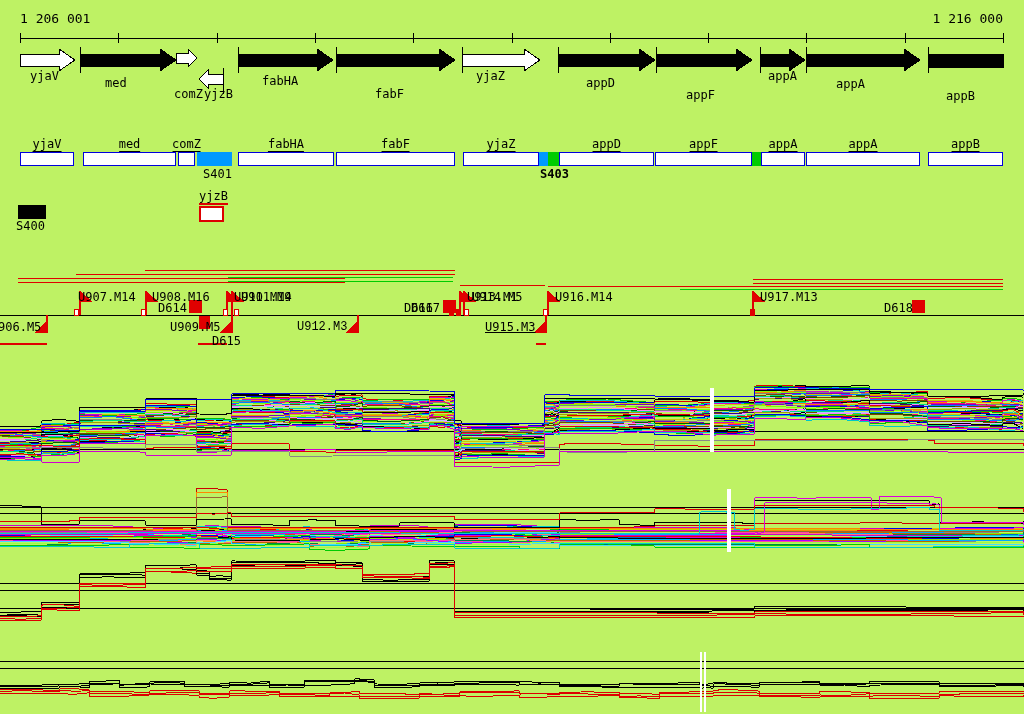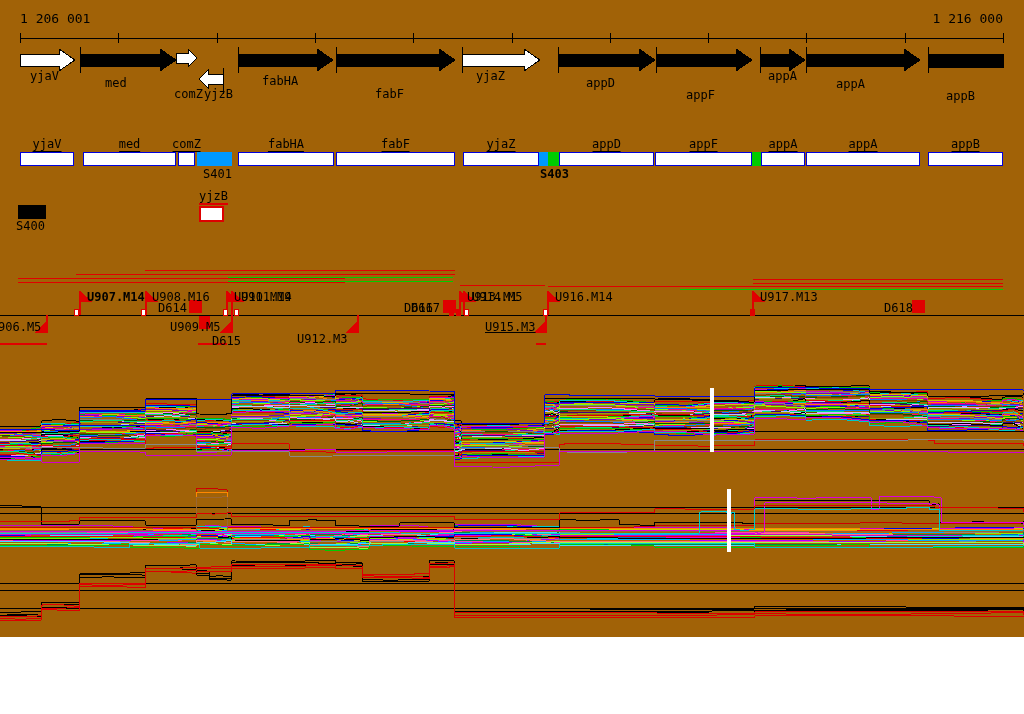--- a/index.html
+++ b/index.html
@@ -1,16 +1,16 @@
 <!DOCTYPE html>
 <html><head>
 <meta charset="utf-8">
 <style>
   html,body{margin:0;padding:0;background:#fff}
-  #stage{position:relative;width:1024px;height:637px;background:#a16207;overflow:hidden;
+  #stage{position:relative;width:1024px;height:714px;background:#bef264;overflow:hidden;
          font-family:"DejaVu Sans Mono",monospace}
   #gfx{position:absolute;left:0;top:0}
   .coord{position:absolute;top:12px;font:13px/13px "DejaVu Sans Mono",monospace;color:#000;white-space:pre}
   #coordL{left:20px}
   #coordR{right:21px}
   .lbl{position:absolute;font:12px/12px "DejaVu Sans Mono",monospace;color:#000;white-space:pre}
   .ctr{transform:translateX(-50%)}
   .u-bk{border-bottom:1px solid #000;padding-bottom:1px}
   .u-rd{border-bottom:2px solid #dd0000;padding-bottom:1px}
   .box{position:absolute;height:12px;border:1px solid #0000dd;background:#fff}
@@ -273,31 +273,31 @@
       <div class="box" style="left: 806px; top: 152px; width: 112px;"></div>
       <div class="lbl ctr u-bk" style="left: 863px; top: 138px;">appA</div>
       <div class="box" style="left: 928px; top: 152px; width: 73px;"></div>
       <div class="lbl ctr u-bk" style="left: 965.5px; top: 138px;">appB</div>
       <div class="lbl" style="left: 203px; top: 168px;">S401</div>
       <div class="lbl" style="left: 540px; top: 168px; font-weight: bold;">S403</div>
       <div class="feat" style="left: 18px; top: 205px; width: 28px; height: 14px; background: rgb(0, 0, 0);"></div>
       <div class="lbl" style="left: 16px; top: 220px;">S400</div>
       <div class="feat" style="left: 199px; top: 206px; width: 25px; height: 16px; border: 2px solid rgb(221, 0, 0); box-sizing: border-box; background: rgb(255, 255, 255);"></div>
       <div class="lbl u-rd" style="left: 199px; top: 190px;">yjzB</div>
-      <div class="lbl" style="left: 87px; top: 291px; font-weight: bold;">U907.M14</div>
+      <div class="lbl" style="left: 78px; top: 291px;">U907.M14</div>
       <div class="lbl" style="left: 152px; top: 291px;">U908.M16</div>
       <div class="lbl" style="left: 234px; top: 291px;">U910.M14</div>
       <div class="lbl" style="left: 241px; top: 291px;">U911.M9</div>
       <div class="lbl" style="left: 467px; top: 291px;">U913.M1</div>
       <div class="lbl" style="left: 472px; top: 291px;">U914.M5</div>
       <div class="lbl" style="left: 555px; top: 291px;">U916.M14</div>
       <div class="lbl" style="left: 760px; top: 291px;">U917.M13</div>
       <div class="lbl" style="left: -2px; top: 321px;">906.M5</div>
       <div class="lbl" style="left: 170px; top: 321px;">U909.M5</div>
-      <div class="lbl" style="left: 297px; top: 333px;">U912.M3</div>
+      <div class="lbl" style="left: 297px; top: 321px; font-family: Liberation Mono, monospace;">U912.M3</div>
       <div class="lbl" style="left: 485px; top: 321px; text-decoration: underline;">U915.M3</div>
       <div class="lbl" style="left: 158px; top: 302px;">D614</div>
       <div class="lbl" style="left: 212px; top: 317px; margin-top: 18px;">D615</div>
       <div class="lbl" style="left: 404px; top: 302px;">D616</div>
       <div class="lbl" style="left: 411px; top: 302px;">D617</div>
       <div class="lbl" style="left: 884px; top: 302px;">D618</div>
     </div>
 </div>
 
 </body></html>

